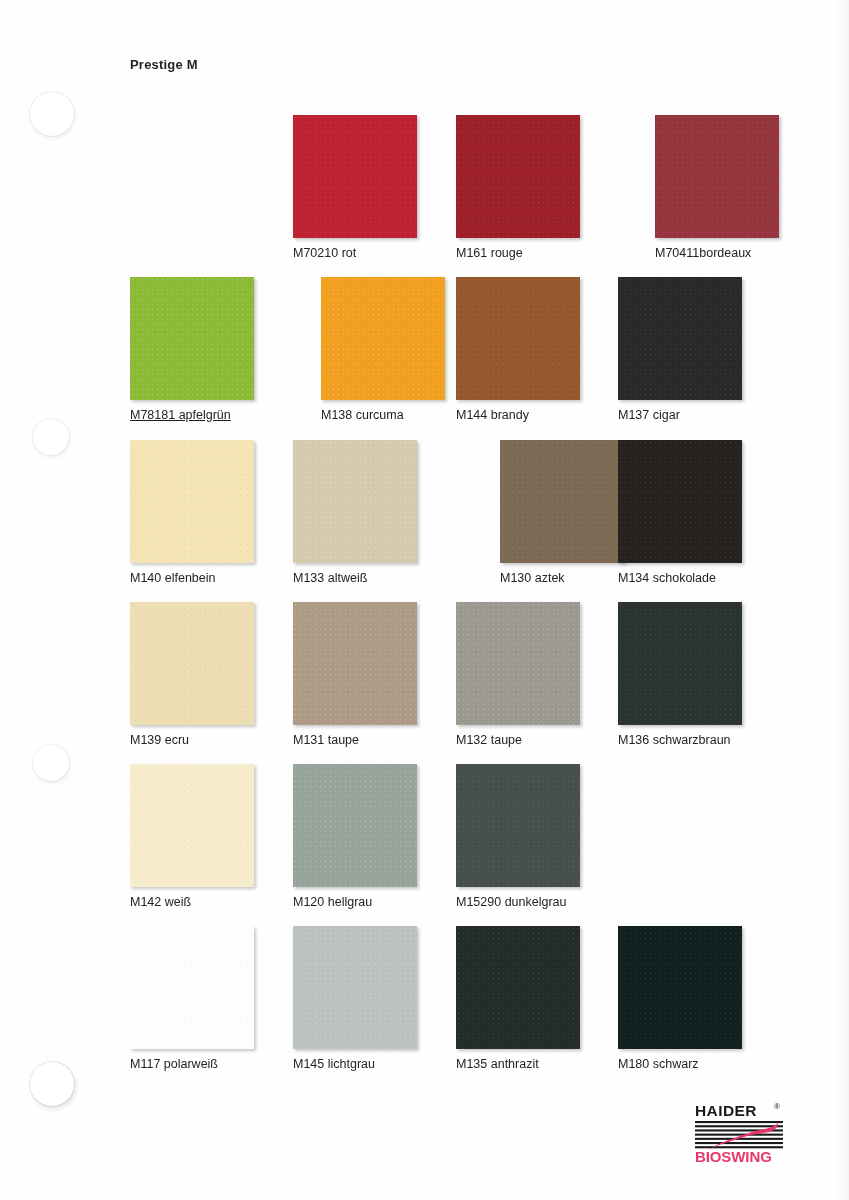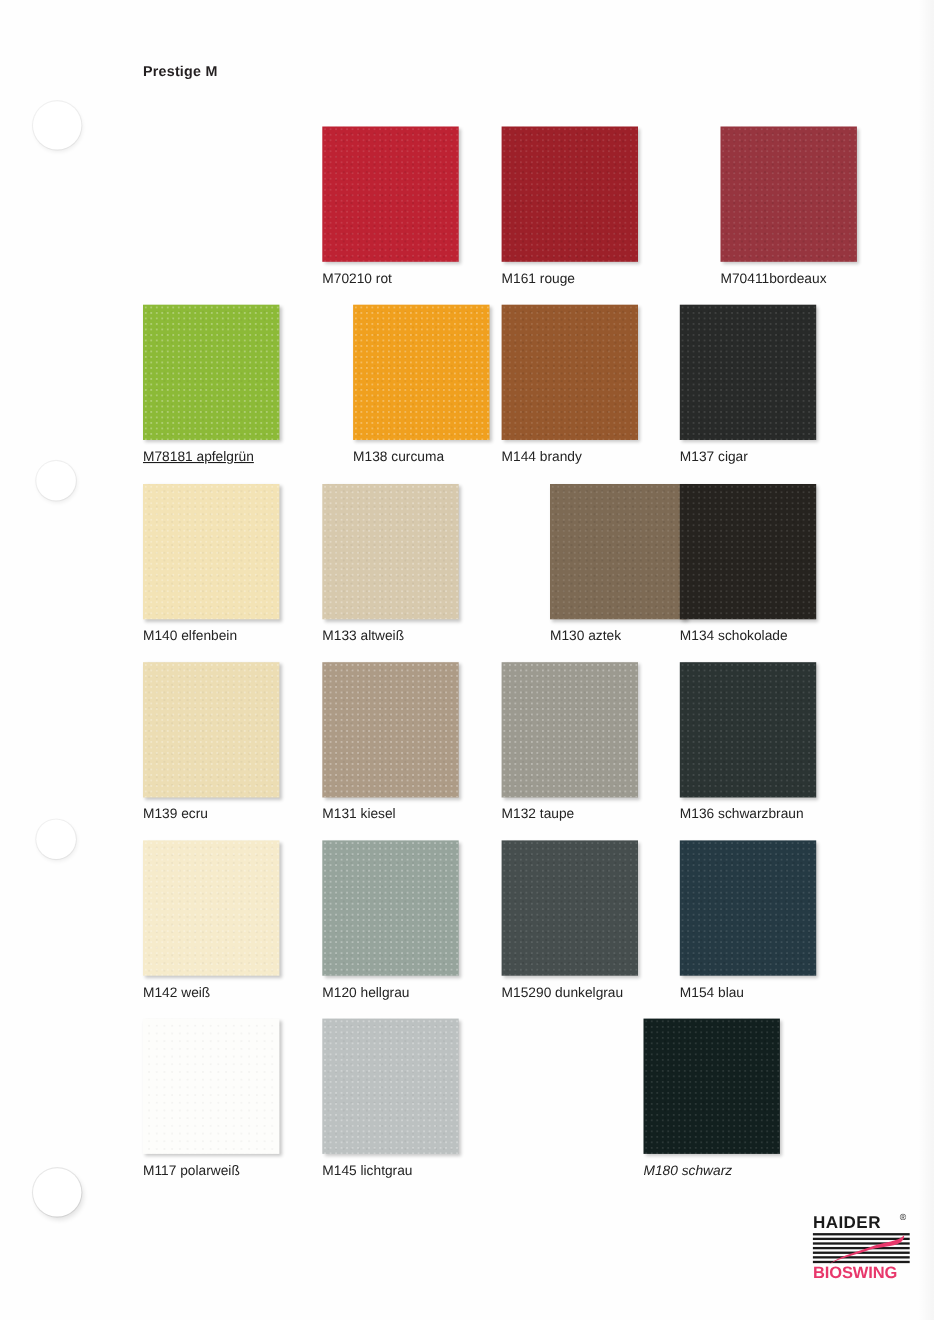--- a/index.html
+++ b/index.html
@@ -109,21 +109,21 @@
     margin-top: 8px;
     font-size: 12.5px;
     line-height: 15px;
     color: #232323;
     white-space: nowrap;
   }
 
   
   #logo {
     position: absolute;
-    left: 736px;
+    left: 692px;
     top: 1101px;
     width: 98px;
     height: 66px;
     text-align: right;
   }
   #logo svg { display: block; }
 </style>
 </head>
 <body>
 
@@ -189,21 +189,21 @@
           <div class="swatch-label">M134 schokolade</div>
         </div>
       </div>
       <div class="swatch-row" style="top: 602px;">
         <div class="swatch-cell" style="left: 130px;">
           <div class="swatch-chip light-chip" style="background: rgb(236, 221, 179);"></div>
           <div class="swatch-label">M139 ecru</div>
         </div>
         <div class="swatch-cell" style="left: 293px;">
           <div class="swatch-chip light-chip" style="background: rgb(173, 155, 134);"></div>
-          <div class="swatch-label">M131 kiesel</div>
+          <div class="swatch-label">M131 taupe</div>
         </div>
         <div class="swatch-cell" style="left: 456px;">
           <div class="swatch-chip light-chip" style="background: rgb(156, 154, 144);"></div>
           <div class="swatch-label">M132 taupe</div>
         </div>
         <div class="swatch-cell" style="left: 618px;">
           <div class="swatch-chip" style="background: rgb(43, 52, 51);"></div>
           <div class="swatch-label">M136 schwarzbraun</div>
         </div>
       </div>
@@ -213,35 +213,35 @@
           <div class="swatch-label">M142 weiß</div>
         </div>
         <div class="swatch-cell" style="left: 293px;">
           <div class="swatch-chip light-chip" style="background: rgb(150, 164, 156);"></div>
           <div class="swatch-label">M120 hellgrau</div>
         </div>
         <div class="swatch-cell" style="left: 456px;">
           <div class="swatch-chip" style="background: rgb(70, 78, 78);"></div>
           <div class="swatch-label">M15290 dunkelgrau</div>
         </div>
-        <div class="swatch-cell" style="left: 618px;">
-          <div class="swatch-chip" style="background: rgb(37, 58, 68);"></div>
-          <div class="swatch-label">M154 blau</div>
-        </div>
       </div>
       <div class="swatch-row" style="top: 926px;">
         <div class="swatch-cell" style="left: 130px;">
           <div class="swatch-chip light-chip" style="background: rgb(253, 253, 251);"></div>
           <div class="swatch-label">M117 polarweiß</div>
         </div>
         <div class="swatch-cell" style="left: 293px;">
           <div class="swatch-chip light-chip" style="background: rgb(188, 193, 193);"></div>
           <div class="swatch-label">M145 lichtgrau</div>
         </div>
-        <div class="swatch-cell" style="left: 585px; font-style: italic;">
+        <div class="swatch-cell" style="left: 456px;">
+          <div class="swatch-chip" style="background: rgb(35, 44, 40);"></div>
+          <div class="swatch-label">M135 anthrazit</div>
+        </div>
+        <div class="swatch-cell" style="left: 618px;">
           <div class="swatch-chip" style="background: rgb(18, 32, 31);"></div>
           <div class="swatch-label">M180 schwarz</div>
         </div>
       </div>
     </div>
 
   <div id="logo">
     <svg width="98" height="66" viewBox="0 0 98 66" xmlns="http://www.w3.org/2000/svg">
 
       <text id="logo-top-text" x="3" y="15" font-family="Liberation Sans, sans-serif" font-size="15.5" font-weight="bold" letter-spacing="0.4" fill="#1a1a1a">HAIDER</text>

